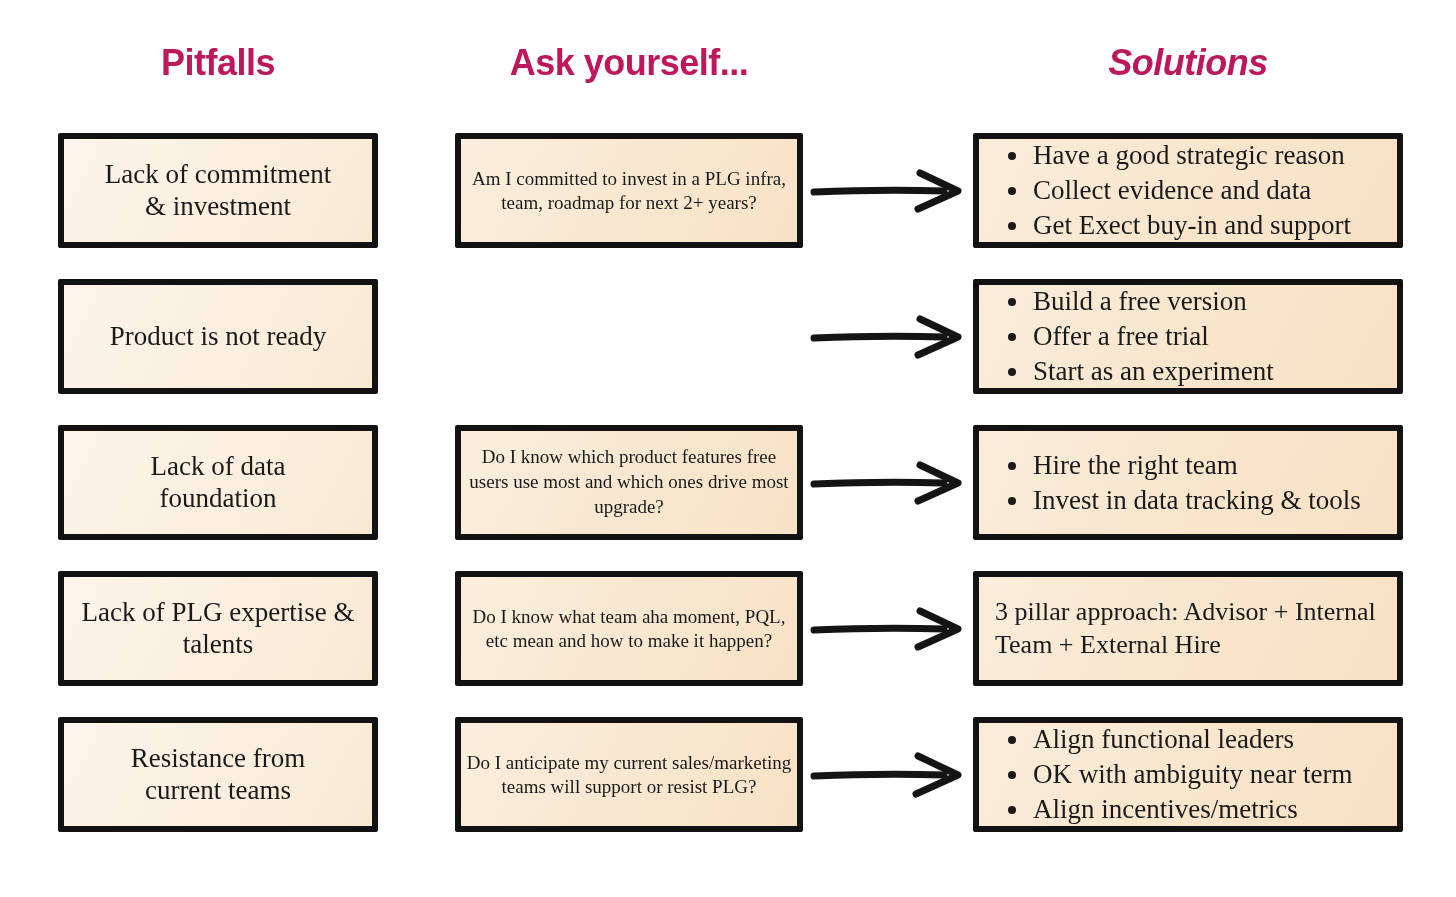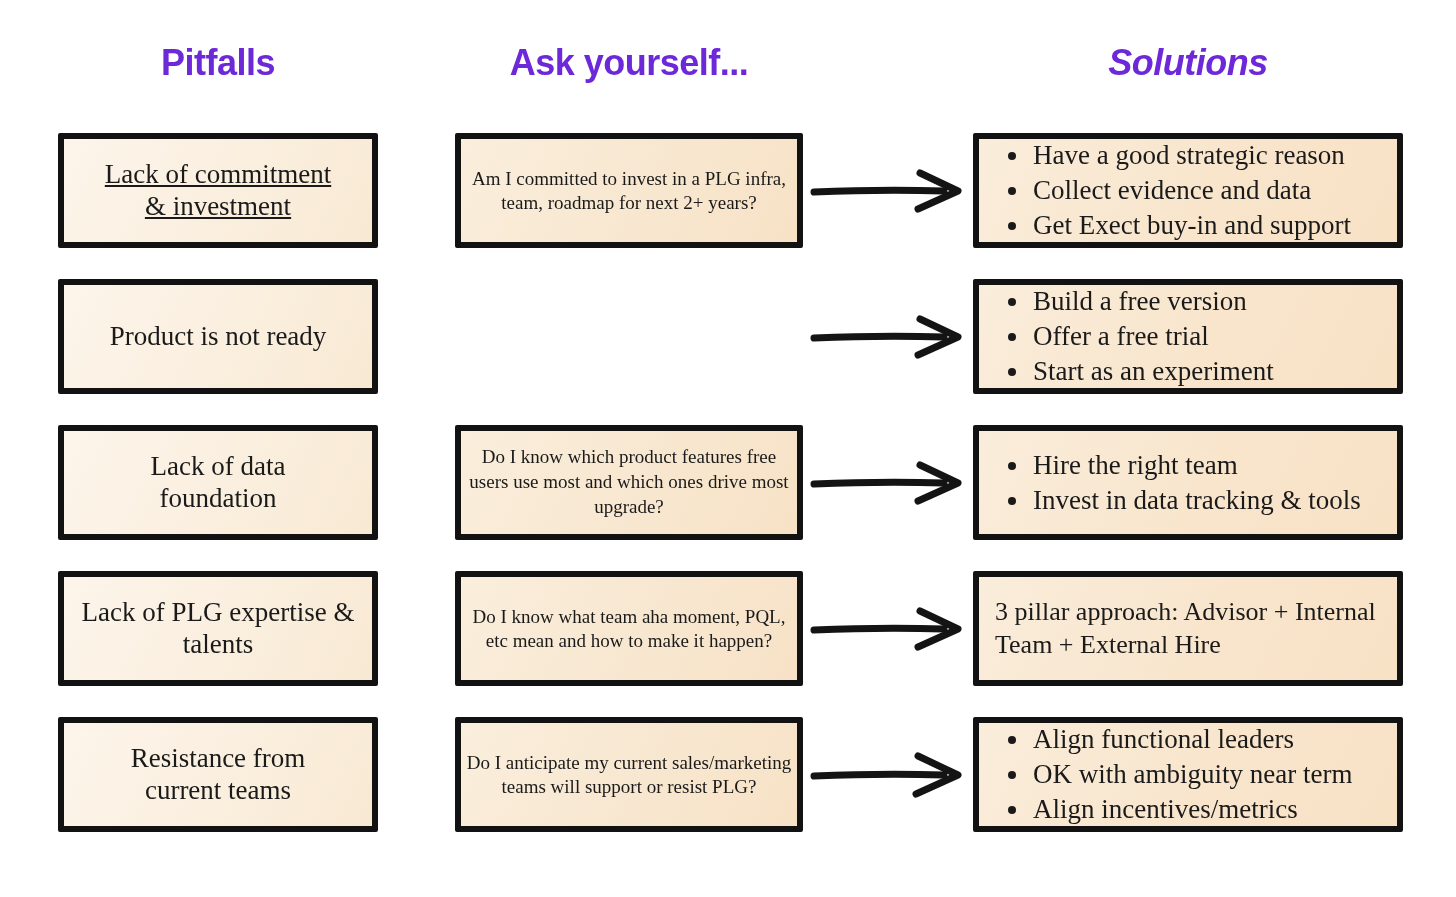--- a/index.html
+++ b/index.html
@@ -14,21 +14,21 @@
   .grid{
     display:grid;
     grid-template-columns:320px 77px 348px 170px 430px;
     grid-template-rows:133px 146px 146px 146px 146px 146px;
     padding-left:58px;
   }
   .hdr{
     grid-row:1;
     display:flex;align-items:center;justify-content:center;
     font-family:"Liberation Sans","DejaVu Sans",sans-serif;
-    font-weight:700;font-size:36px;letter-spacing:-0.5px;color:#6d28d9;
+    font-weight:700;font-size:36px;letter-spacing:-0.5px;color:#be185d;
     padding-bottom:8px;
   }
   .hdr.c1{grid-column:1;}
   .hdr.c3{grid-column:3;}
   .hdr.c5{grid-column:5;font-style:italic;}
   .box{
     height:115px;
     border:6px solid #121212;
     border-radius:2px;
     box-sizing:border-box;
@@ -57,21 +57,21 @@
     justify-content:flex-start;text-align:left;
   }
   .solution ul{
     margin:0;padding:0 8px 0 52px;
     list-style:disc;
   }
   .solution li{margin:2px 0;padding-left:2px;}
   .solution.plain{font-size:26px;line-height:1.25;padding:0 14px 0 16px;}
   .pitfall span{display:inline-block;}
   .mw235 span{max-width:235px;}
-  .mw250 span{max-width:250px;text-decoration:underline;}
+  .mw250 span{max-width:250px;}
   .mw290 span{max-width:290px;}
   .question span{display:inline-block;max-width:330px;padding:0 2px;}
   svg.arrow{display:block;}
   .r2{grid-row:2;}.r3{grid-row:3;}.r4{grid-row:4;}.r5{grid-row:5;}.r6{grid-row:6;}
 </style>
 </head>
 <body>
 
 <div class="canvas">
   <div class="grid">

